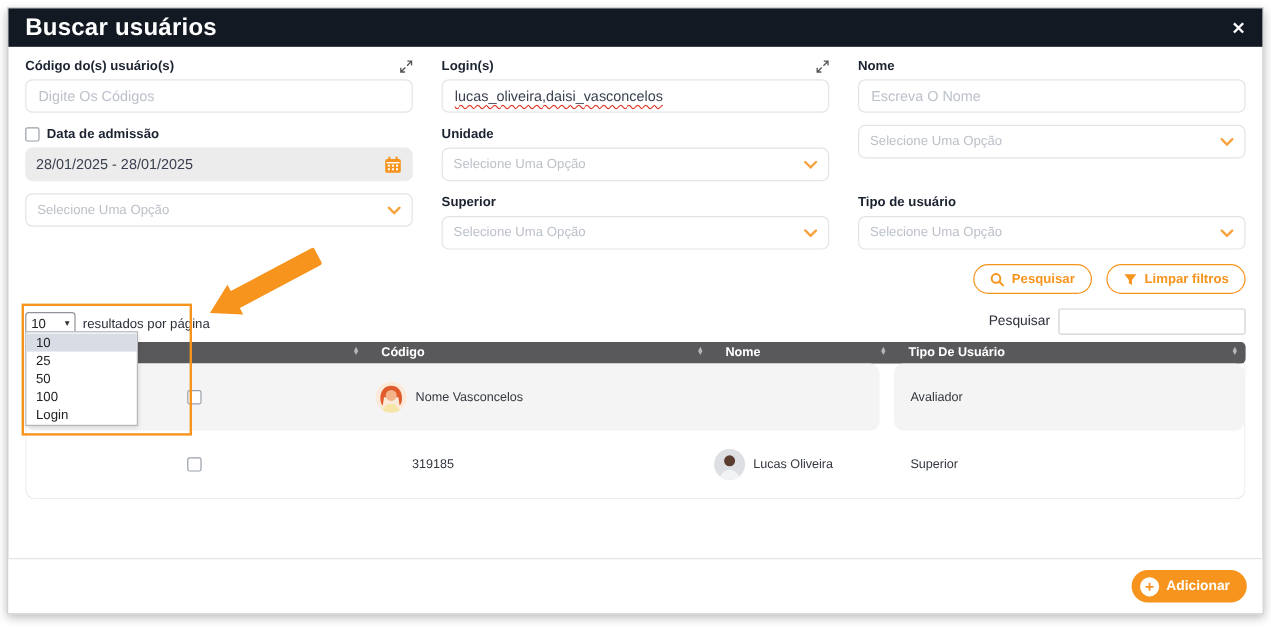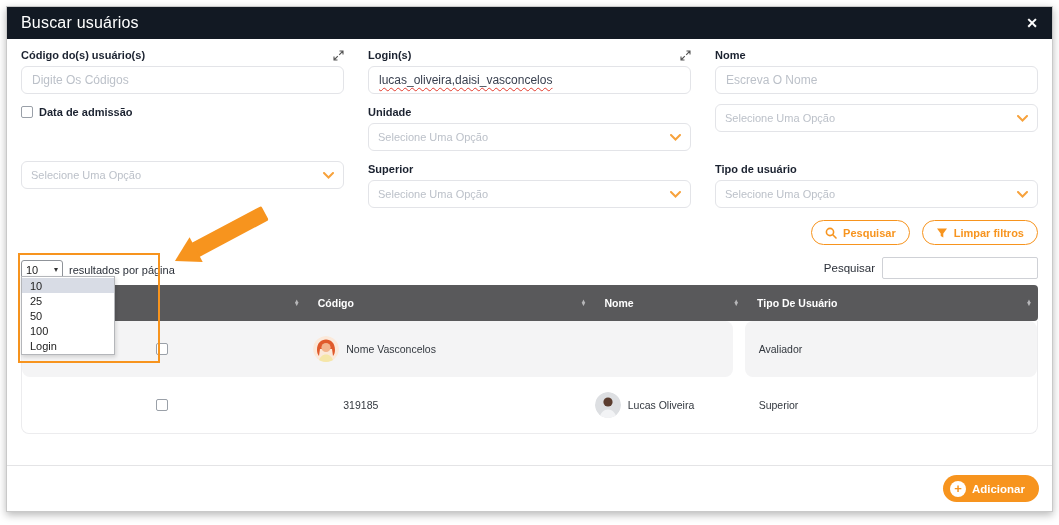--- a/index.html
+++ b/index.html
@@ -3,21 +3,21 @@
 <meta charset="utf-8">
 <style>
   * { margin:0; padding:0; box-sizing:border-box; }
   html,body { width:1059px; height:525px; background:#fff; font-family:"Liberation Sans", sans-serif; overflow:hidden; }
 
   .modal { position:absolute; left:6px; top:6px; width:1047px; height:506px;
            background:#fff; border:1px solid #c9c9c9; box-shadow:0 3px 8px rgba(0,0,0,.28); }
 
   
   .modal-header { height:32px; background:#121923; display:flex; align-items:center; justify-content:space-between; padding:0 14px; }
-  .modal-title { color:#fff; font-size:16px; font-weight:normal; letter-spacing:.2px; }
+  .modal-title { color:#fff; font-size:20px; font-weight:bold; letter-spacing:.2px; }
   .modal-close { color:#fff; font-size:14px; font-weight:bold; cursor:pointer; line-height:1; }
 
   .modal-body { padding:8px 14px 0 14px; }
 
   
   .filters { display:grid; grid-template-columns:1fr 1fr 1fr; column-gap:24px; row-gap:10px; }
   .field { display:flex; flex-direction:column; }
   .label-row { display:flex; align-items:center; justify-content:space-between; height:16px; margin-bottom:3px; }
   .f-label { font-size:11px; font-weight:bold; color:#1b2230; }
   .expand-ic { width:11px; height:11px; }
@@ -47,21 +47,21 @@
   .perpage { display:flex; align-items:center; gap:6px; }
   .pp-select { width:42px; height:19px; border:1px solid #8f9399; border-radius:3px; background:#fff;
         display:flex; align-items:center; justify-content:space-between; padding:0 4px; font-size:11px; color:#222; cursor:pointer; }
   .pp-caret { font-size:8px; color:#333; }
   .pp-label { font-size:11px; color:#2a2f38; }
   .tbl-search { display:flex; align-items:center; gap:7px; }
   .tbl-search-label { font-size:11.5px; color:#2a2f38; }
   .tbl-search-input { width:156px; height:22px; border:1px solid #cfd1d6; border-radius:2px; outline:none; padding:0 6px; font-size:12px; }
 
   
-  .thead { display:flex; align-items:center; height:36px; background:#59595B; border-radius:4px; color:#fff; }
+  .thead { display:flex; align-items:center; height:18px; background:#59595B; border-radius:4px; color:#fff; }
   .th { position:relative; font-size:10.5px; font-weight:bold; height:100%; display:flex; align-items:center; padding-left:12px; }
   .th-1 { width:28%; } .th-2 { width:28.2%; } .th-3 { width:15%; } .th-4 { width:28.8%; }
   .sort { position:absolute; right:6px; top:50%; transform:translateY(-50%); display:flex; flex-direction:column; line-height:.55; }
   .sort span { font-size:6px; color:#b7b7b9; }
 
   .tbody { border:1px solid #ececee; border-top:none; border-radius:0 0 8px 8px; }
   .trow { display:flex; height:56px; }
   .trow .main-cells { display:flex; width:calc(71.2% - 12px); border-radius:8px; }
   .trow .tipo-cell { width:28.8%; margin-left:12px; border-radius:8px; display:flex; align-items:center; padding-left:14px; font-size:10.5px; color:#33383f; }
   .trow.striped .main-cells, .trow.striped .tipo-cell { background:#f4f4f5; }
@@ -132,20 +132,37 @@
         </div>
         <input class="txt-input" type="text" placeholder="Escreva O Nome" style="">
       </div>
 
       <div class="field">
         <div class="label-row">
           <span class="check-row">
             <input type="checkbox" class="cbx" style="">
             <span class="f-label">Data de admissão</span>
           </span>
+        </div>
+        <div class="date-input">
+          <span>28/01/2025 - 28/01/2025</span>
+          <svg width="15" height="15" viewBox="0 0 15 15">
+            <rect x="1" y="2.5" width="13" height="11.5" rx="1.6" fill="#F7941E"></rect>
+            <rect x="3.6" y="0.5" width="1.8" height="3.4" rx="0.9" fill="#F7941E"></rect>
+            <rect x="9.6" y="0.5" width="1.8" height="3.4" rx="0.9" fill="#F7941E"></rect>
+            <rect x="2.2" y="5" width="10.6" height="1.2" fill="#fff"></rect>
+            <g fill="#fff">
+              <rect x="3.2" y="7.2" width="1.7" height="1.7"></rect>
+                <rect x="6.6" y="7.2" width="1.7" height="1.7"></rect>
+                <rect x="10" y="7.2" width="1.7" height="1.7"></rect>
+              <rect x="3.2" y="10.2" width="1.7" height="1.7"></rect>
+                <rect x="6.6" y="10.2" width="1.7" height="1.7"></rect>
+                <rect x="10" y="10.2" width="1.7" height="1.7"></rect>
+            </g>
+          </svg>
         </div>
       </div>
 
       <div class="field">
         <div class="label-row">
           <span class="f-label">Unidade</span>
         </div>
         <div class="sel">
           <span class="sel-txt">Selecione Uma Opção</span>
           <svg width="11" height="7" viewBox="0 0 11 7">

